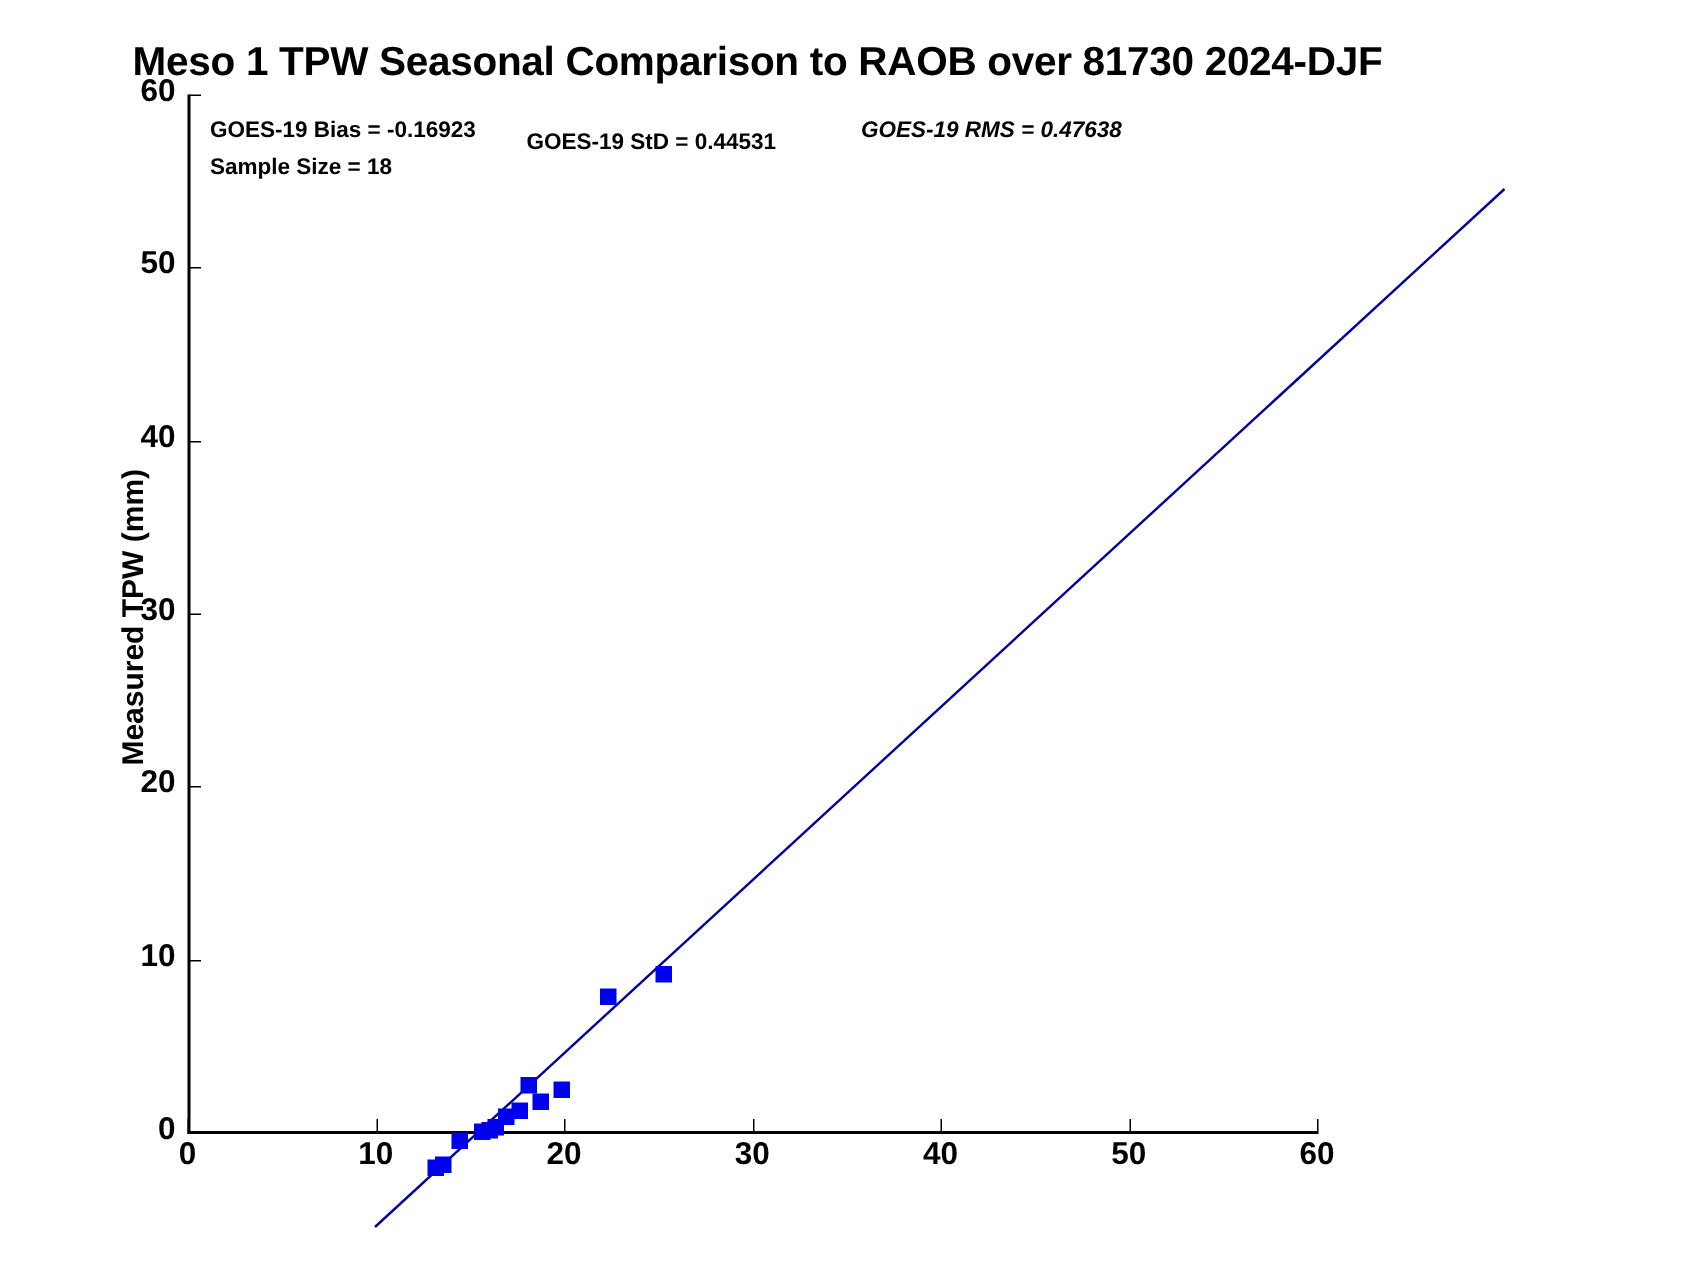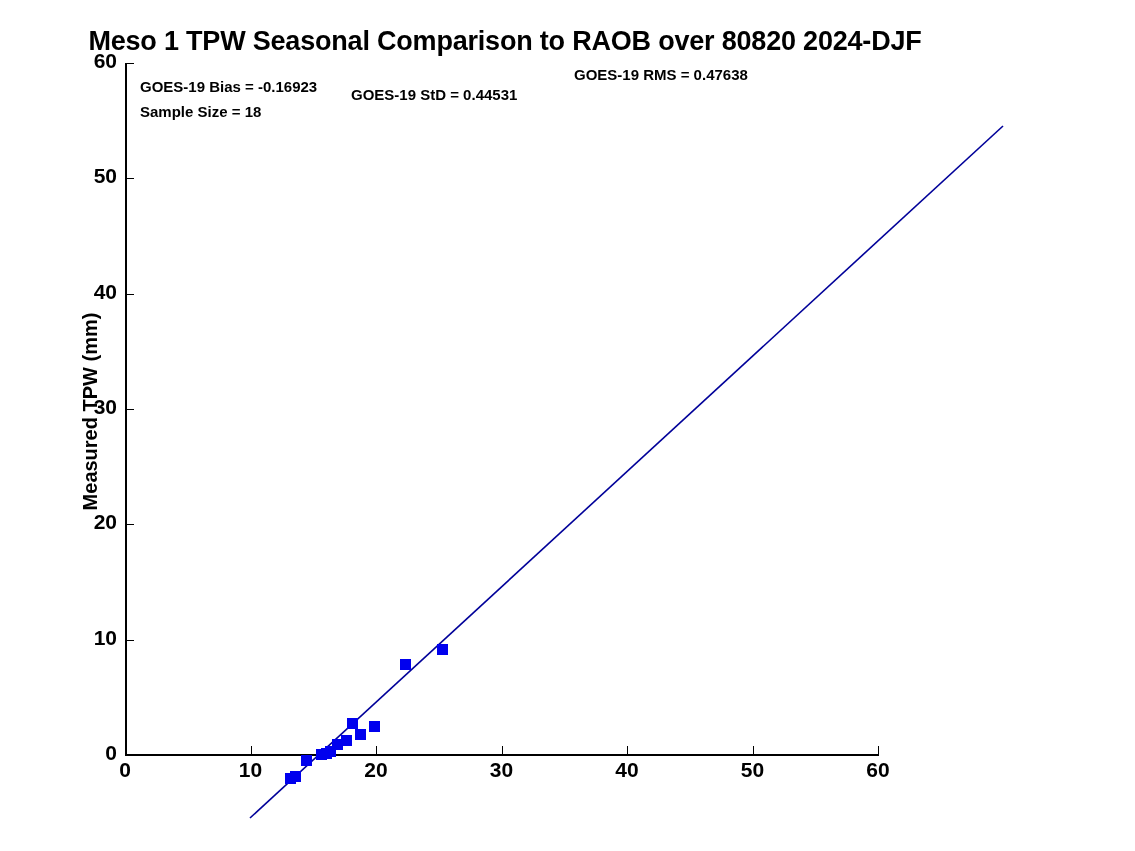--- a/index.html
+++ b/index.html
@@ -122,21 +122,21 @@
   .stat-text {
     position: absolute;
     font-size: 15px;
     font-weight: bold;
     color: #000000;
     white-space: nowrap;
     font-family: "Liberation Sans", sans-serif;
   }
   #stat-bias  { left: 140px; top: 78px; }
   #stat-std   { left: 351px; top: 86px; }
-  #stat-rms   { left: 574px; top: 66px; }
+  #stat-rms   { left: 574px; top: 78px; font-style: italic; }
   #stat-size  { left: 140px; top: 103px; }
   
   #legend {
     position: absolute;
     left: 901px;
     top: 62px;
     width: 146px;
     height: 42px;
     border: 1.5px solid #000000;
     background: #ffffff;
@@ -184,21 +184,21 @@
     width: 1135px;
     height: 851px;
     pointer-events: none;
   }
 </style>
 </head>
 <body>
 
 <div id="figure">
 
-  <div id="chart-title">Meso 1 TPW Seasonal Comparison to RAOB over 80820 2024-DJF</div>
+  <div id="chart-title">Meso 1 TPW Seasonal Comparison to RAOB over 81730 2024-DJF</div>
 
   <div class="stat-text" id="stat-bias">GOES-19 Bias = -0.16923</div>
   <div class="stat-text" id="stat-std">GOES-19 StD = 0.44531</div>
   <div class="stat-text" id="stat-rms">GOES-19 RMS = 0.47638</div>
   <div class="stat-text" id="stat-size">Sample Size = 18</div>
 
   <div id="axis-left"></div>
   <div id="axis-bottom"></div>
 
   <div id="plot-area">

